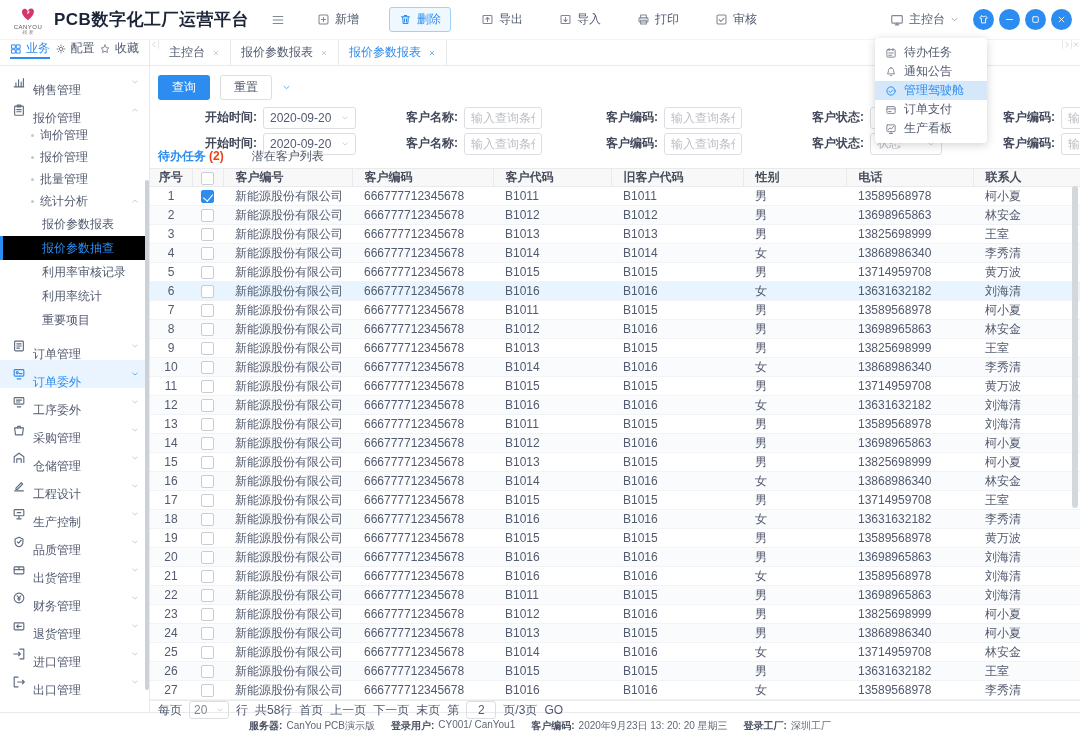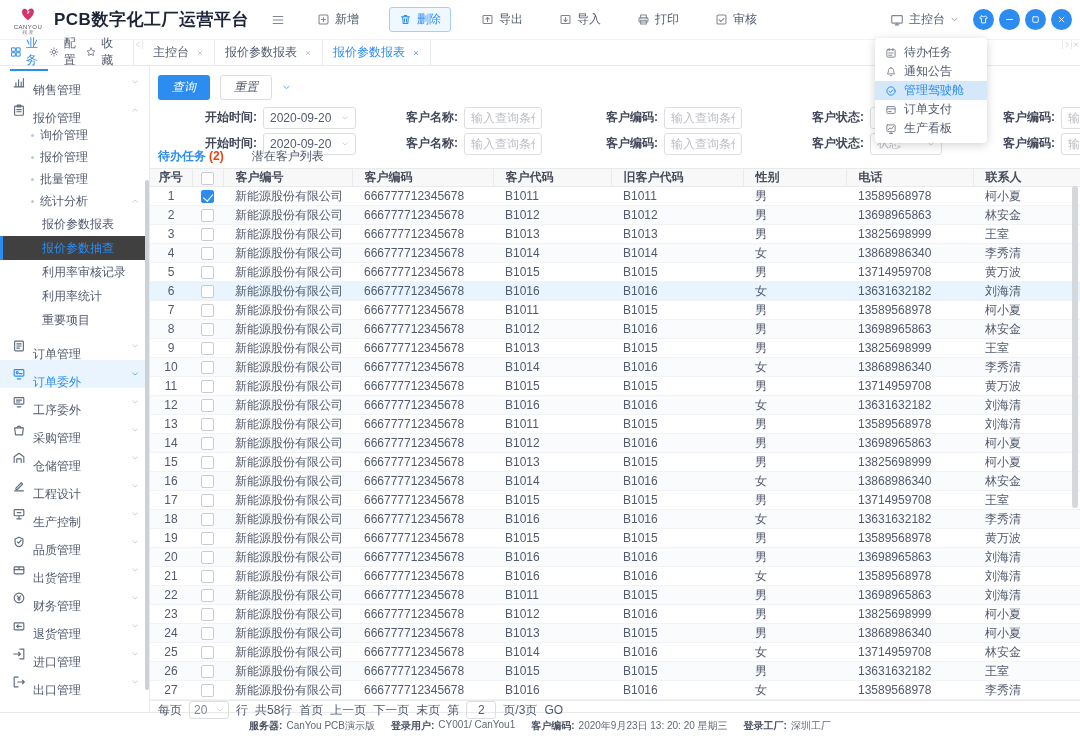--- a/index.html
+++ b/index.html
@@ -27,21 +27,21 @@
   .tool.act .ic { color:#2d8cf0; }
   .hdr-right { margin-left:auto; display:flex; align-items:center; }
   .ws { display:flex; align-items:center; gap:5px; color:#515a6e; margin-right:14px; cursor:pointer; }
   .ws .ic { color:#808695; }
   .wins { display:flex; align-items:center; gap:5px; }
   .winbtn { width:21px; height:21px; border-radius:50%; background:#2d8cf0; color:#fff; display:inline-flex; align-items:center; justify-content:center; cursor:pointer; }
   .winbtn .ic { width:11px; height:11px; }
 
   
   .navrow { height:26px; display:flex; border-bottom:1px solid #e8eaec; background:#fff; }
-  .navgroups { width:134px; flex:none; display:flex; align-items:center; justify-content:space-between; padding:0 10px; border-right:1px solid #e8eaec; }
+  .navgroups { width:150px; flex:none; display:flex; align-items:flex-start; justify-content:space-between; padding:0 10px; border-right:1px solid #e8eaec; }
   .ngroup { display:flex; align-items:center; gap:4px; font-size:12px; color:#515a6e; cursor:pointer; border-bottom:2px solid transparent; }
   .ngroup .ic { width:12px; height:12px; color:#808695; }
   .ngroup.active { color:#2d8cf0; border-bottom-color:#2d8cf0; }
   .ngroup.active .ic { color:#2d8cf0; }
   .pagetabs { flex:1; display:flex; align-items:stretch; }
   .ptarrow { width:22px; display:flex; align-items:center; justify-content:center; color:#b6bcc8; border-right:1px solid #e8eaec; cursor:pointer; }
   .ptarrow.right { border-right:0; border-left:1px solid #e8eaec; }
   .ptab { display:flex; align-items:center; gap:7px; padding:0 10px; border-right:1px solid #e8eaec; color:#515a6e; cursor:pointer; white-space:nowrap; }
   .ptab .ic { width:8px; height:8px; color:#aab0bb; }
   .ptab.active { color:#2d8cf0; }
@@ -55,28 +55,28 @@
   .l1 .ic { color:#5f6b7e; }
   .l1 .lbl { flex:1; white-space:nowrap; overflow:hidden;margin-top:17px; }
   .l1 .chev { color:#b0b6c3; }
   .l1.active { background:#e9f4fe; color:#2d8cf0; }
   .l1.active .ic { color:#2d8cf0; }
   .l2 { height:22px; display:flex; align-items:center; gap:6px; padding:0 10px 0 31px; cursor:pointer; }
   .l2 .dot { width:3px; height:3px; border-radius:50%; background:#c5c8ce; flex:none; }
   .l2 .lbl { flex:1; white-space:nowrap; }
   .l2 .chev { color:#b0b6c3; }
   .l3 { height:24px; display:flex; align-items:center; padding:0 10px 0 42px; cursor:pointer; white-space:nowrap; }
-  .l3.selected { background:#404040; color:#2d8cf0; box-shadow:inset 3px 0 0 #2d8cf0; }
+  .l3.selected { background:#000000; color:#2d8cf0; box-shadow:inset 3px 0 0 #2d8cf0; }
   .sb-thumb { position:absolute; right:0; top:114px; width:4px; height:510px; background:#ccd0d7; border-radius:2px; }
 
   .main { flex:1; display:flex; flex-direction:column; min-width:0; position:relative; }
 
   
   .filters { height:78px; flex:none; }
-  .fbtns { display:flex; align-items:center; gap:10px; margin:9px 0 5px 8px;font-style:italic; }
+  .fbtns { display:flex; align-items:center; gap:10px; margin:9px 0 5px 8px; }
   .btn-pri { background:#2d8cf0; color:#fff; border:0; border-radius:3px; padding:4px 14px; font:inherit; cursor:pointer; }
   .btn-def { background:#fff; color:#515a6e; border:1px solid #dcdee2; border-radius:3px; padding:3px 13px; font:inherit; cursor:pointer; }
   .fcollapse { color:#2d8cf0; cursor:pointer; }
   .frow { height:25px; display:flex; align-items:center; padding-left:7px; margin-bottom:1px; }
   .ffield { display:flex; align-items:center; flex:none;margin-left:48px; }
   .ffield .flabel { font-weight:bold; color:#42485a; margin-right:6px; white-space:nowrap; }
   .ffield:nth-child(1) { width:153px; }
   .ffield:nth-child(2) { width:152px; }
   .ffield:nth-child(3) { width:158px; }
   .ffield:nth-child(4) { width:143px; }

